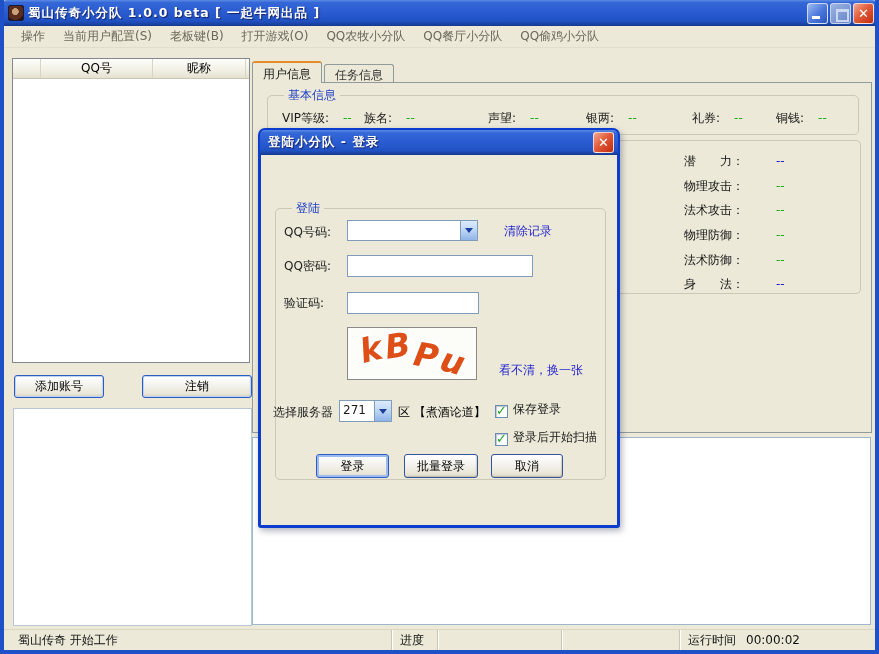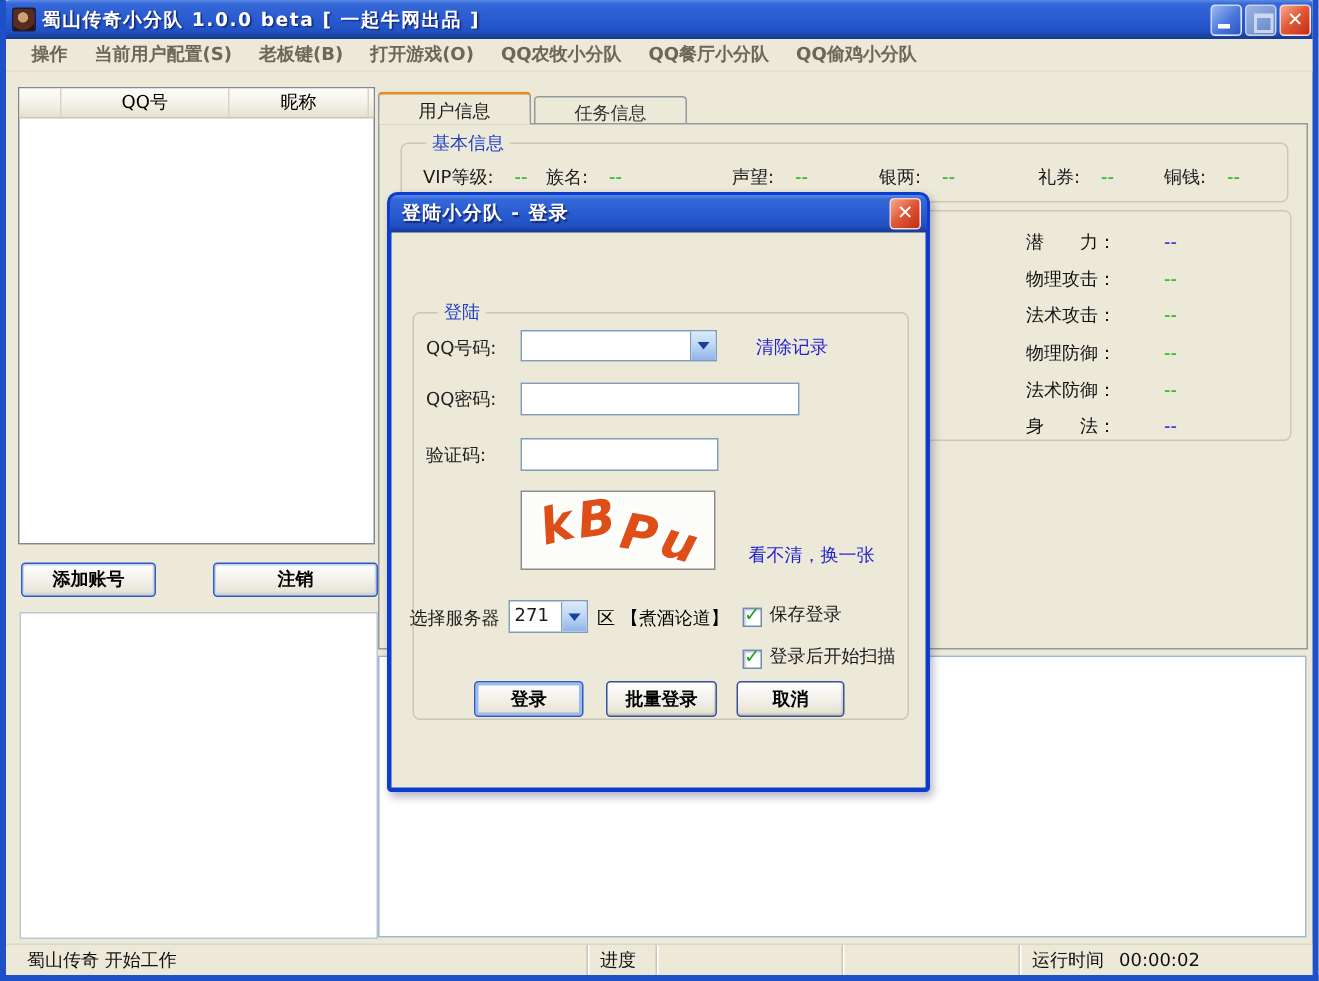--- a/index.html
+++ b/index.html
@@ -29,21 +29,21 @@
   .btn-max{ background:linear-gradient(135deg,#AFC2E4 0%,#8AA3D4 60%,#7490C4 100%); opacity:.85;}
   .btn-max::after{ content:""; position:absolute; left:5px; top:5px; width:9px; height:8px;
     border:2px solid #E8EEF8; border-top-width:3px;}
   .btn-close{ background:linear-gradient(135deg,#F2A992 0%,#E15C3A 45%,#C22B10 100%); }
   .btn-close::after{ content:"✕"; position:absolute; left:0; top:0; width:100%; height:100%;
     color:#fff; font-weight:bold; font-size:13px; line-height:19px; text-align:center;}
 
   
   .menubar{ position:absolute; left:0; top:26px; width:871px; height:22px;
     display:flex; align-items:center; padding-left:8px; color:#6B675A; background:#ECE9D8;
-    border-bottom:1px solid #E2DECB;font-weight:bold;}
+    border-bottom:1px solid #E2DECB;}
   .menu-item{ padding:2px 9px; white-space:nowrap; }
 
   
   .acct-list{ position:absolute; left:8px; top:58px; width:238px; height:305px;
     background:#fff; border:1px solid #828790; }
   .list-header{ display:flex; height:20px;
     background:linear-gradient(180deg,#FDFDFB 0%,#F2F0E4 60%,#E4E1CF 100%);
     border-bottom:1px solid #C9C6B8; font-size:12px; color:#000;}
   .list-header .col{ border-right:1px solid #D8D5C5; display:flex; align-items:center; justify-content:center;}
   .col-sel{ width:28px;} .col-qq{ width:112px;} .col-nick{ width:93px;}
@@ -51,21 +51,21 @@
   .left-btn{ position:absolute; height:23px; font-size:12px; }
   .btn-add{ left:10px; top:375px; width:90px; }
   .btn-logout{ left:138px; top:375px; width:110px; }
 
   .left-log{ position:absolute; left:9px; top:408px; width:239px; height:218px;
     background:#fff; border:1px solid #B9C6D5;}
 
   
   .tab-row{ position:absolute; left:248px; top:62px; height:21px; display:flex; align-items:flex-end;}
   .tab{ border:1px solid #919B9C; border-bottom:none; background:#ECE9D8;
-    padding:2px 26px 3px; font-size:12px; border-radius:3px 3px 0 0; margin-right:2px; white-space:nowrap;}
+    padding:2px 10px 3px; font-size:12px; border-radius:3px 3px 0 0; margin-right:2px; white-space:nowrap;}
   .tab.active{ border-top:2px solid #E68B2C; padding-top:3px; position:relative; z-index:3;
     background:#ECE9D8; height:22px;}
   .tab.inactive{ height:19px; background:#ECE9D8; color:#333;}
 
   .tabpage{ position:absolute; left:248px; top:82px; width:620px; height:351px;
     background:#ECE9D8; border:1px solid #919B9C; z-index:1;}
 
   .groupbox{ position:absolute; border:1px solid #CBC8B8; border-radius:5px; }
   .group-label{ position:absolute; top:-9px; left:16px; background:#ECE9D8; padding:0 4px;
     color:#2242C8; font-size:12px; white-space:nowrap;}
@@ -91,21 +91,21 @@
   .sb-pane{ border-right:1px solid #C9C6B6; box-shadow:1px 0 0 #fff; display:flex; align-items:center;
     padding:0 8px; white-space:nowrap; overflow:hidden;}
   .sb-1{ width:388px; padding-left:14px;} .sb-2{ width:46px;} .sb-3{ width:124px;}
   .sb-4{ width:118px;} .sb-5{ flex:1; border-right:none;}
   .sb-5 .rt-val{ margin-left:10px; }
 
   
   .xp-btn{ border:1px solid #2F5BC4; border-radius:3px; color:#000; text-align:center;
     background:linear-gradient(180deg,#FFFFFF 0%,#F4F3EE 42%,#E9E6D8 85%,#D9D5C3 100%);
     box-shadow:inset 0 0 0 1px #BFD3F2, inset -1px -1px 1px rgba(150,150,120,.35);
-    font-size:12px; display:flex; align-items:center; justify-content:center; cursor:default;font-weight:bold;}
+    font-size:12px; display:flex; align-items:center; justify-content:center; cursor:default;}
   .xp-btn.plain{ border:1px solid #35539E; box-shadow:inset -1px -1px 1px rgba(150,150,120,.35);}
   .xp-btn.default{ box-shadow:inset 0 0 0 2px #9CBCF0, inset -1px -1px 1px rgba(150,150,120,.3);}
 
   
   .dialog{ position:absolute; left:254px; top:128px; width:362px; height:400px; z-index:10;
     border:3px solid #0C3CCE; border-radius:7px 7px 3px 3px; background:#ECE9D8;
     box-shadow:2px 3px 6px rgba(40,40,80,.35);}
   .dlg-titlebar{ height:25px; margin:-1px -1px 0;
     background:linear-gradient(180deg,#5A8AE4 0%,#3467D6 12%,#2A5CD2 48%,#2152C4 82%,#16398F 100%);
     border-radius:5px 5px 0 0; display:flex; align-items:center; padding:0 4px 0 8px;}

